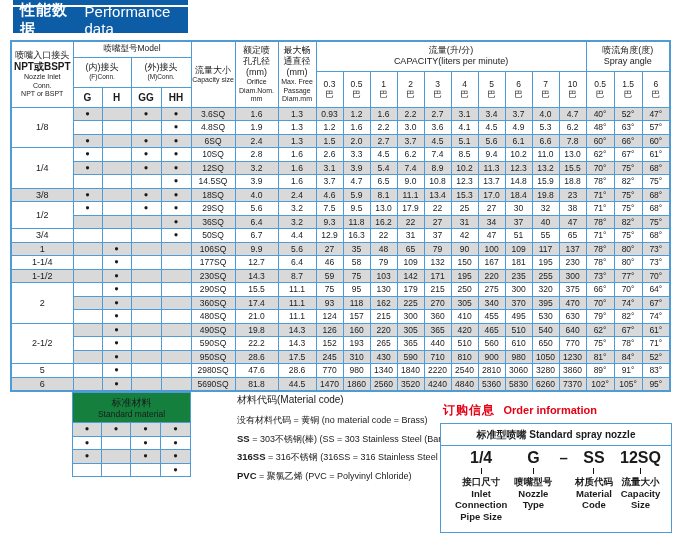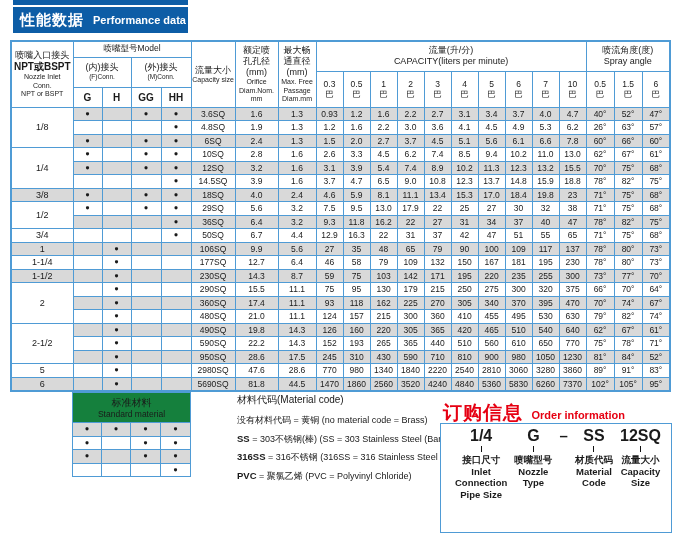--- a/index.html
+++ b/index.html
@@ -6,21 +6,21 @@
     --blue:#0d5da6; --bblue:#4f9bd5; --stripe:#d9d9d9; --red:#e60012; --ink:#1a1a1a;
   }
   *{margin:0;padding:0;box-sizing:border-box;}
   html,body{width:679px;height:535px;background:#fff;font-family:"Liberation Sans","DejaVu Sans",sans-serif;color:var(--ink);}
   .page{position:relative;width:679px;height:535px;background:#fff;overflow:hidden;}
 
   
   .title-strip{position:absolute;left:13px;top:0;width:175px;height:5px;background:var(--blue);}
   .title-bar{position:absolute;left:13px;top:7px;width:175px;height:26px;background:var(--blue);color:#fff;display:flex;align-items:center;padding-left:7px;}
   .title-zh{font-size:15px;font-weight:bold;letter-spacing:1px;}
-  .title-en{font-size:11px;font-weight:bold;margin-left:9px;}
+  .title-en{font-size:15px;font-weight:normal;margin-left:9px;}
 
   
   table.perf{position:absolute;left:10px;top:40px;width:659px;border-collapse:collapse;table-layout:fixed;border:2px solid var(--bblue);}
   table.perf th,table.perf td{border:1px solid var(--bblue);text-align:center;vertical-align:middle;padding:0;overflow:hidden;background:#fff;}
   thead .hr1{height:16px;} thead .hr2{height:14px;} thead .hr3{height:16px;} thead .hr4{height:20px;}
   th{font-weight:normal;}
   .zh{font-size:9px;line-height:11px;}
   .zhb{font-size:10px;font-weight:bold;line-height:12px;}
   .en{font-size:7px;line-height:8.5px;color:#222;}
   .mdl-title{font-size:8.5px;}
@@ -47,21 +47,21 @@
   .mat-en{font-size:8.5px;line-height:10px;}
 
   
   .mat-text{position:absolute;left:237px;top:393px;width:215px;}
   .mat-title{font-size:10px;margin-bottom:8px;}
   .mat-line{font-size:9px;line-height:11px;margin-bottom:6.5px;white-space:nowrap;}
   .mat-line b{font-size:9.5px;}
 
   
   .order-title{position:absolute;left:443px;top:400px;white-space:nowrap;}
-  .o-zh{color:var(--red);font-size:19px;font-weight:bold;letter-spacing:1px;}
+  .o-zh{color:var(--red);font-size:12px;font-weight:bold;letter-spacing:1px;}
   .o-en{color:var(--red);font-size:11px;font-weight:bold;margin-left:4px;}
   .order-box{position:absolute;left:440px;top:423px;width:232px;height:110px;border:1px solid var(--bblue);background:#fff;}
   .order-head{font-size:10px;font-weight:bold;text-align:center;padding:4px 0 3px 0;border-bottom:1px solid var(--bblue);}
   .order-parts{display:flex;justify-content:space-between;padding:3px 10px 0 14px;}
   .o-col{display:flex;flex-direction:column;align-items:center;}
   .o-val{font-size:16px;font-weight:bold;line-height:18px;}
   .o-tick{width:1px;height:6px;background:#111;margin:1px 0 2px 0;}
   .o-lab{font-size:9.5px;font-weight:bold;line-height:11.5px;text-align:center;white-space:nowrap;}
   .o-dash .o-val{font-size:15px;}
 </style>
@@ -244,21 +244,21 @@
           <td class="num">1.2</td>
           <td class="num">1.6</td>
           <td class="num">2.2</td>
           <td class="num">3.0</td>
           <td class="num">3.6</td>
           <td class="num">4.1</td>
           <td class="num">4.5</td>
           <td class="num">4.9</td>
           <td class="num">5.3</td>
           <td class="num">6.2</td>
-          <td class="ang">26°</td>
+          <td class="ang">48°</td>
           <td class="ang">63°</td>
           <td class="ang">57°</td>
         </tr>
         <tr class="g">
           <td class="dot">●</td>
           <td class="dot"></td>
           <td class="dot">●</td>
           <td class="dot">●</td>
           <td class="size">6SQ</td>
           <td class="num">2.4</td>
@@ -738,20 +738,21 @@
         <div class="mat-line"><b>316SS</b> = 316不锈钢 (316SS = 316 Stainless Steel (Bar Stock))</div>
         <div class="mat-line"><b>PVC</b> = 聚氯乙烯 (PVC = Polyvinyl Chloride)</div>
       </div>
   </div>
 
   <div class="order-title">
     <span class="o-zh">订购信息</span>
     <span class="o-en">Order information</span>
   </div>
   <div class="order-box">
+    <div class="order-head">标准型喷嘴  Standard spray nozzle</div>
     <div class="order-parts" id="order-parts">
         <div class="o-col">
           <div class="o-val">1/4</div>
           <div class="o-tick"></div>
           <div class="o-lab">接口尺寸</div>
           <div class="o-lab">Inlet</div>
           <div class="o-lab">Connection</div>
           <div class="o-lab">Pipe Size</div>
         </div>
         <div class="o-col">

